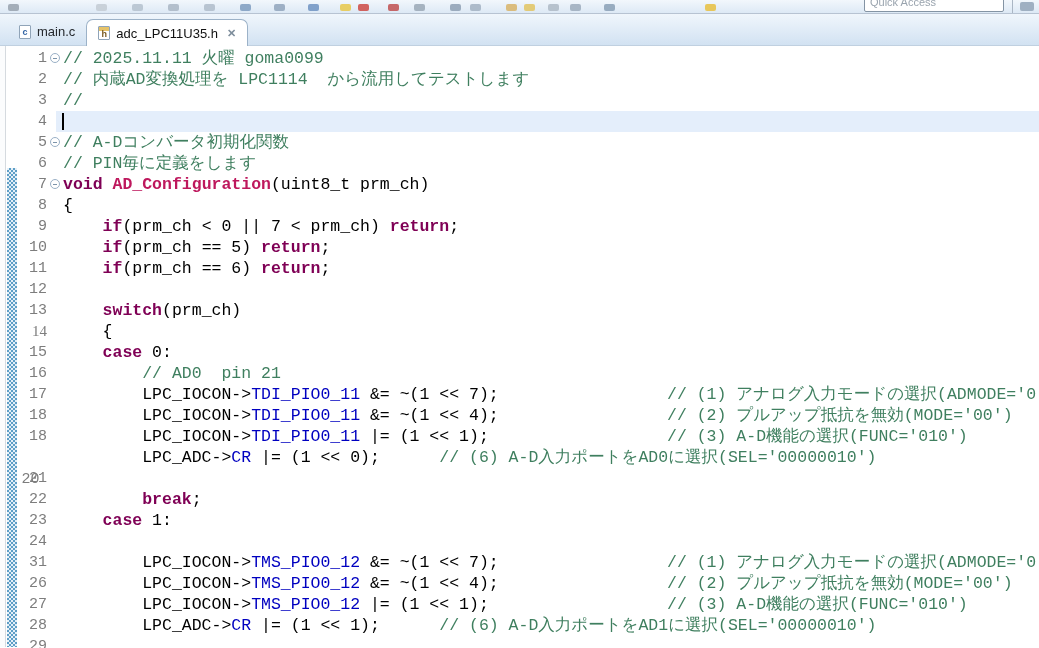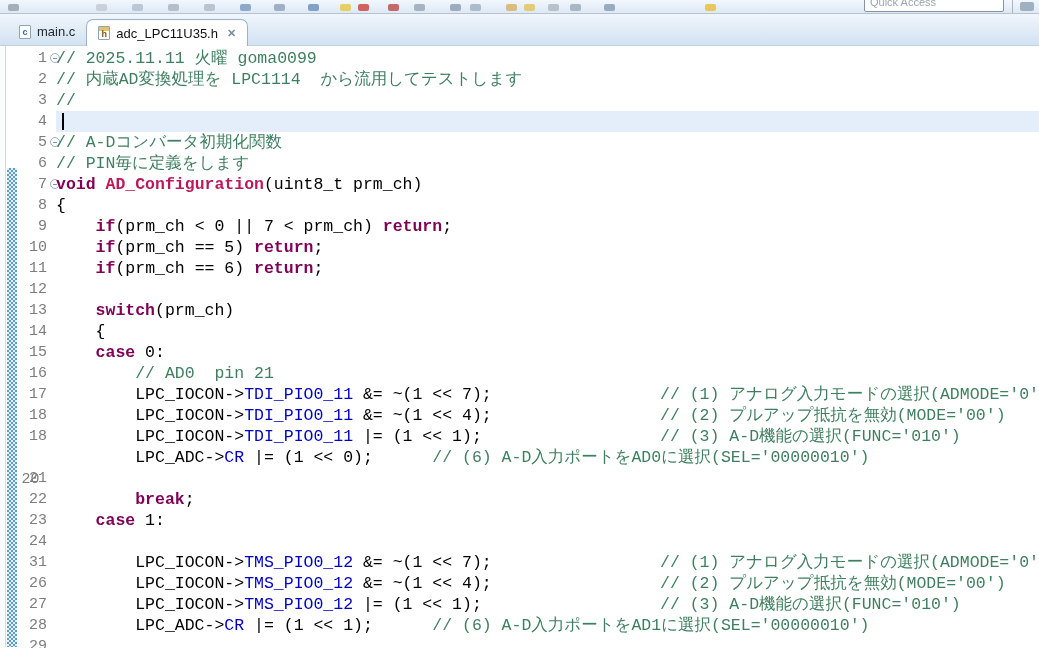--- a/index.html
+++ b/index.html
@@ -46,21 +46,21 @@
   .diff-band { position:absolute; left:7px; width:10px; top:122px; bottom:0;
                background-image:conic-gradient(var(--diff) 25%, #e4f0f8 25% 50%,
                                 var(--diff) 50% 75%, #e4f0f8 75%);
                background-size:4px 4px; }
   .ln { position:absolute; left:14px; width:33px; height:21px; line-height:21px;
         text-align:right; color:#7d7d7d; font-size:15px; }
   .fold { position:absolute; left:50px; width:10px; height:10px; border-radius:50%;
           border:1px solid #9ab0c6; background:#fff; }
   .fold::before { content:""; position:absolute; left:2px; right:2px; top:4px; height:1px;
                   background:#7d94aa; }
-  .cl { position:absolute; left:56px; height:21px; line-height:21px; white-space:pre;
+  .cl { position:absolute; left:63px; height:21px; line-height:21px; white-space:pre;
         color:#000; }
   .cur-line { position:absolute; left:56px; right:0; height:21px; background:var(--hl); }
   .caret { position:absolute; left:62px; width:2px; height:17px; background:#000; }
   .kw { color:var(--kw); font-weight:bold; }
   .cm { color:var(--cm); }
   .fld { color:var(--fld); }
   .fn { font-weight:bold; color:#be185d; }
 </style>
 </head>
 <body>
@@ -122,21 +122,21 @@
         <div class="fold" style="top: 91px;"></div>
         <div class="ln" style="top: 107px;">6</div>
         <div class="ln" style="top: 128px;">7</div>
         <div class="fold" style="top: 133px;"></div>
         <div class="ln" style="top: 149px;">8</div>
         <div class="ln" style="top: 170px;">9</div>
         <div class="ln" style="top: 191px;">10</div>
         <div class="ln" style="top: 212px;">11</div>
         <div class="ln" style="top: 233px;">12</div>
         <div class="ln" style="top: 254px;">13</div>
-        <div class="ln" style="top: 275px;">14</div>
+        <div class="ln" style="top: 275px; font-family: Liberation Serif, serif;">14</div>
         <div class="ln" style="top: 296px;">15</div>
         <div class="ln" style="top: 317px;">16</div>
         <div class="ln" style="top: 338px;">17</div>
         <div class="ln" style="top: 359px;">18</div>
         <div class="ln" style="top: 380px;">18</div>
         <div class="ln" style="top: 423px; text-align: center;">20</div>
         <div class="ln" style="top: 422px;">21</div>
         <div class="ln" style="top: 443px;">22</div>
         <div class="ln" style="top: 464px;">23</div>
         <div class="ln" style="top: 485px;">24</div>

